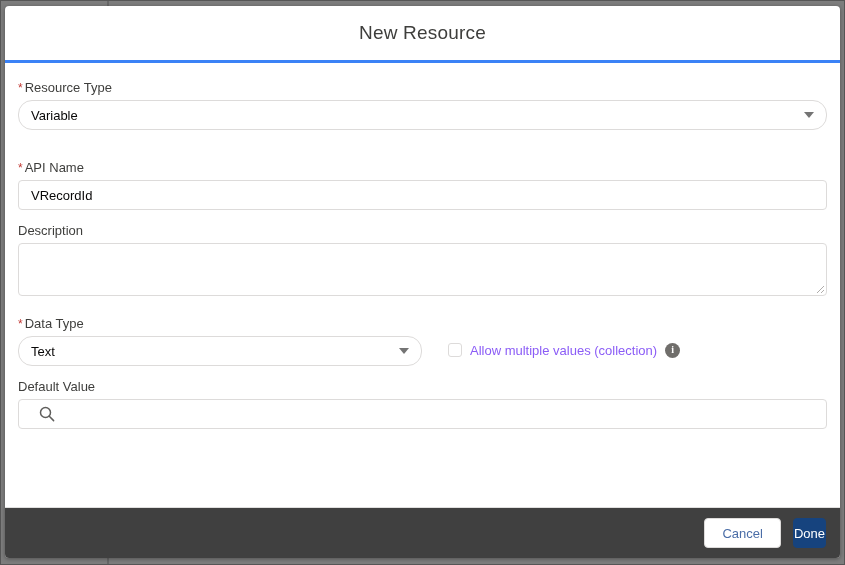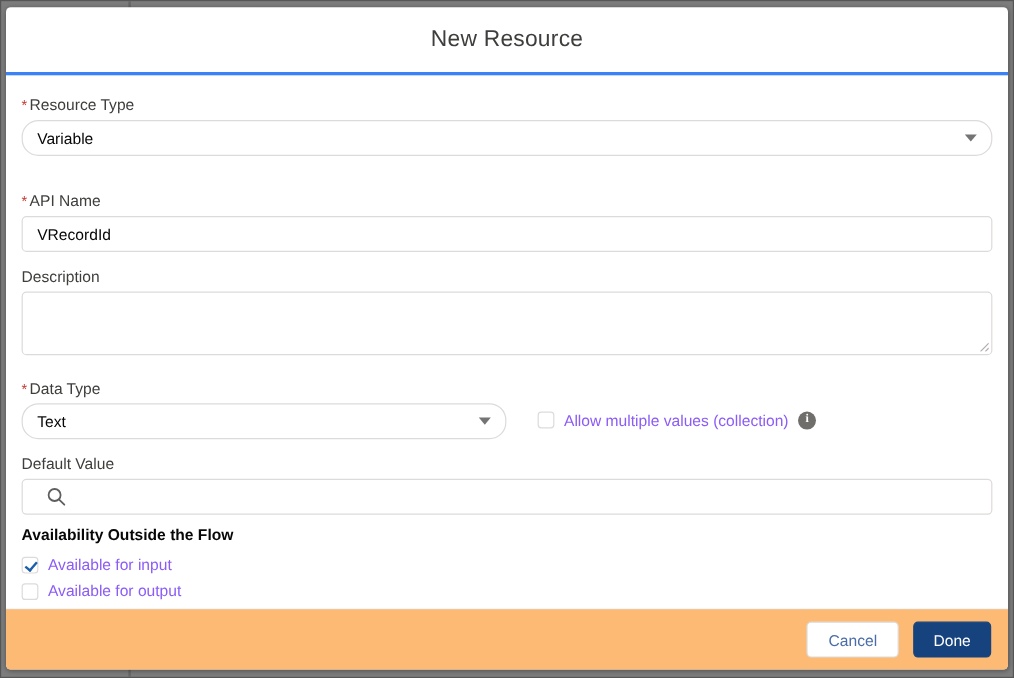--- a/index.html
+++ b/index.html
@@ -117,37 +117,37 @@
     font-family:"Liberation Sans", sans-serif; background:transparent;
     height:28px; padding:0;
   }
   .search-icon { flex:0 0 auto; margin-left:8px; display:flex; }
 
   .availability-heading { font-size:13px; margin-bottom:10px; }
   .avail-option { margin-bottom:7px; }
 
   .modal-footer {
     flex:0 0 51px; height:51px;
-    background:#fdba74; border-top:1px solid #e0dfde;
+    background:#404040; border-top:1px solid #e0dfde;
     border-radius:0 0 4px 4px;
     display:flex; align-items:center; justify-content:flex-end;
     padding:0 14px; gap:12px;
   }
   .btn {
     height:30px; border-radius:4px; font-size:13px;
     font-family:"Liberation Sans", sans-serif; cursor:pointer;
     display:inline-flex; align-items:center; justify-content:center;
   }
   .btn-neutral {
     background:#fff; border:1px solid #dddbda; color:#4a6da7;
     padding:0 17px;
   }
   .btn-brand {
     background:#16437e; border:1px solid #16437e; color:#fff;
-    padding:0 16px; font-weight:400;
+    padding:0 0; font-weight:400;
   }
 </style>
 </head>
 <body>
 
 <div class="screen">
   <div class="backdrop-line top"></div>
   <div class="backdrop-line bottom"></div>
 
   <div class="modal">
@@ -202,31 +202,20 @@
         <div class="search-input">
           <span class="search-icon">
             <svg width="16" height="16" viewBox="0 0 16 16">
               <circle cx="6.5" cy="6.5" r="5" fill="none" stroke="#5f5e5c" stroke-width="1.5"></circle>
               <line x1="10.3" y1="10.3" x2="14.6" y2="14.6" stroke="#5f5e5c" stroke-width="1.5" stroke-linecap="round"></line>
             </svg>
           </span>
         </div>
       </div>
 
-      <div class="availability">
-        <div class="field-label bold-label availability-heading">Availability Outside the Flow</div>
-        <div class="checkbox-row avail-option">
-          <span class="checkbox checked"></span>
-          <span class="checkbox-label">Available for input</span>
-        </div>
-        <div class="checkbox-row avail-option">
-          <span class="checkbox"></span>
-          <span class="checkbox-label">Available for output</span>
-        </div>
-      </div>
 
     </div>
 
     <div class="modal-footer">
       <button class="btn btn-neutral">Cancel</button>
       <button class="btn btn-brand">Done</button>
     </div>
 
   </div>
 </div>

